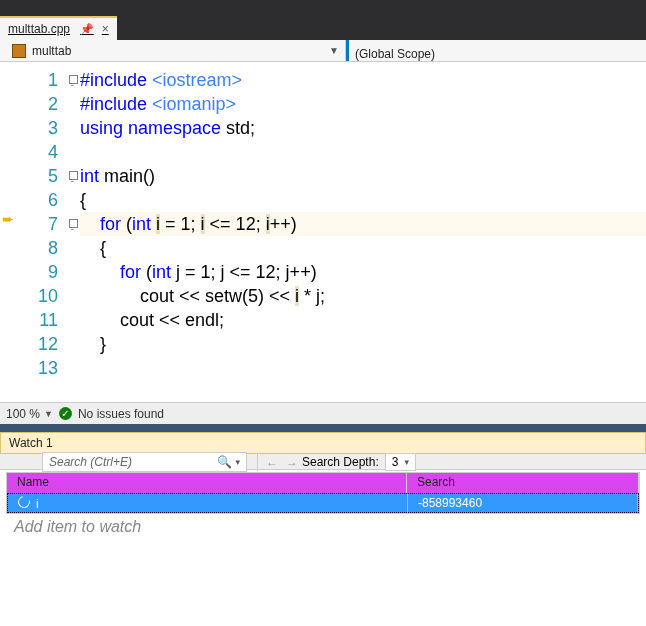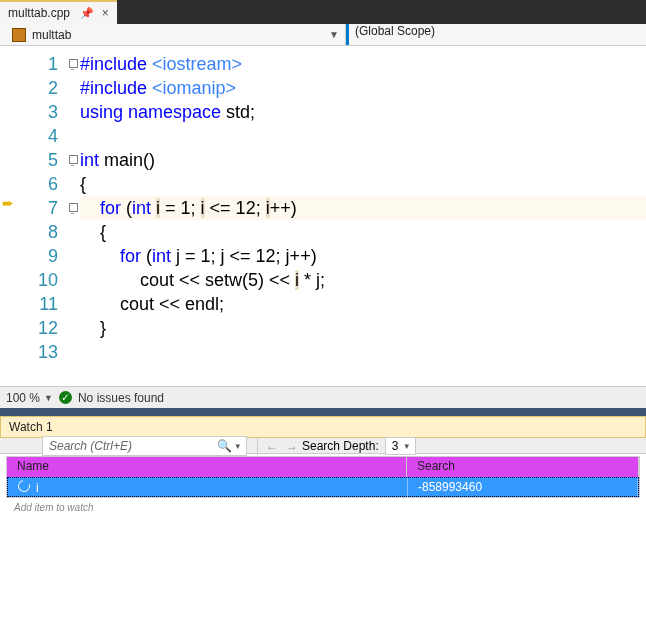--- a/index.html
+++ b/index.html
@@ -1,26 +1,26 @@
 <!DOCTYPE html>
 <html><head>
 <meta charset="utf-8">
 <style>
 *{margin:0;padding:0;box-sizing:border-box;font-family:"Segoe UI",Tahoma,sans-serif;}
 html,body{width:646px;height:626px;overflow:hidden;background:#fff;}
 
-.tab-strip{height:24px;background:#2d2d30;display:flex;align-items:flex-end;}
+.tab-strip{height:40px;background:#2d2d30;display:flex;align-items:flex-end;text-decoration:underline;}
 .tab{background:#f5f5f5;height:24px;display:flex;align-items:center;padding:0 8px;font-size:12px;color:#1e1e1e;border-top:2px solid #e5c365;}
 .tab .pin{margin-left:10px;font-size:11px;color:#555;}
 .tab .close{margin-left:8px;font-size:12px;color:#555;}
 
 .scope-bar{height:22px;background:#f6f6f6;border-bottom:1px solid #ccc;display:flex;align-items:center;font-size:12px;color:#222;}
 .scope-left{display:flex;align-items:center;flex:0 0 346px;padding-left:12px;border-right:1px solid #ccc;height:100%;}
 .scope-left .icon{width:14px;height:14px;background:#c97c1f;margin-right:6px;display:inline-block;border:1px solid #7a4a00;}
-.scope-right{flex:1;padding-left:6px;border-left:3px solid #007acc;height:100%;display:flex;align-items:flex-start;}
+.scope-right{flex:1;padding-left:6px;border-left:3px solid #007acc;height:100%;display:flex;align-items:flex-end;}
 .scope-left .dd,.scope-right .dd{margin-left:auto;margin-right:6px;color:#555;font-size:10px;}
 
 .editor{display:flex;height:340px;background:#fff;position:relative;}
 .editor-strip{width:18px;background:#fff;border-right:0;}
 .editor-strip .current-arrow{position:absolute;top:149px;left:2px;color:#e8b200;font-size:14px;}
 .gutter{width:48px;background:#fff;text-align:right;padding-right:8px;font-family:Consolas,monospace;font-size:18px;color:#2b91af;line-height:24px;padding-top:6px;}
 .fold{width:14px;background:#fff;font-family:Consolas,monospace;line-height:24px;padding-top:6px;color:#808080;font-size:12px;text-align:center;}
 .fold .box{display:inline-block;width:9px;height:9px;border:1px solid #808080;position:relative;top:0px;}
 .fold .box::before{content:"-";position:absolute;left:1px;top:-4px;color:#808080;font-size:11px;}
 .code{flex:1;font-family:Consolas,monospace;font-size:18px;line-height:24px;padding-top:6px;white-space:pre;overflow:hidden;}
@@ -47,21 +47,21 @@
 .depth-dd{background:#fff;border:1px solid #ccc;padding:0 6px;height:18px;display:flex;align-items:center;margin-left:6px;}
 .depth-dd .dd{font-size:9px;margin-left:6px;color:#555;}
 .watch-grid{border:1px solid #ccc;margin:2px 6px 0 6px;}
 .watch-hdr{display:flex;height:20px;background:#d946ef;font-size:12px;color:#222;}
 .watch-hdr .col{padding:2px 10px;border-right:1px solid #ccc;}
 .col-name{flex:0 0 400px;}
 .col-value{flex:1;}
 .watch-row{display:flex;height:20px;font-size:12px;align-items:center;}
 .watch-row.sel{background:#3399ff;color:#fff;border:1px dotted #003;}
 .watch-row .col{padding:2px 10px;border-right:1px solid rgba(255,255,255,0.4);}
-.add-item{font-size:10px;color:#888;font-style:italic;padding:4px 14px;}
+.add-item{font-size:16px;color:#888;font-style:italic;padding:4px 14px;}
 .refresh-icon{width:12px;height:12px;border:1.5px solid #fff;border-radius:50%;border-top-color:transparent;display:inline-block;margin-right:6px;transform:rotate(30deg);}
 
 .spacer{height:110px;background:#fff;}
 </style>
 </head>
 <body>
 
 <div class="tab-strip">
   <div class="tab">
     <span>multtab.cpp</span>

